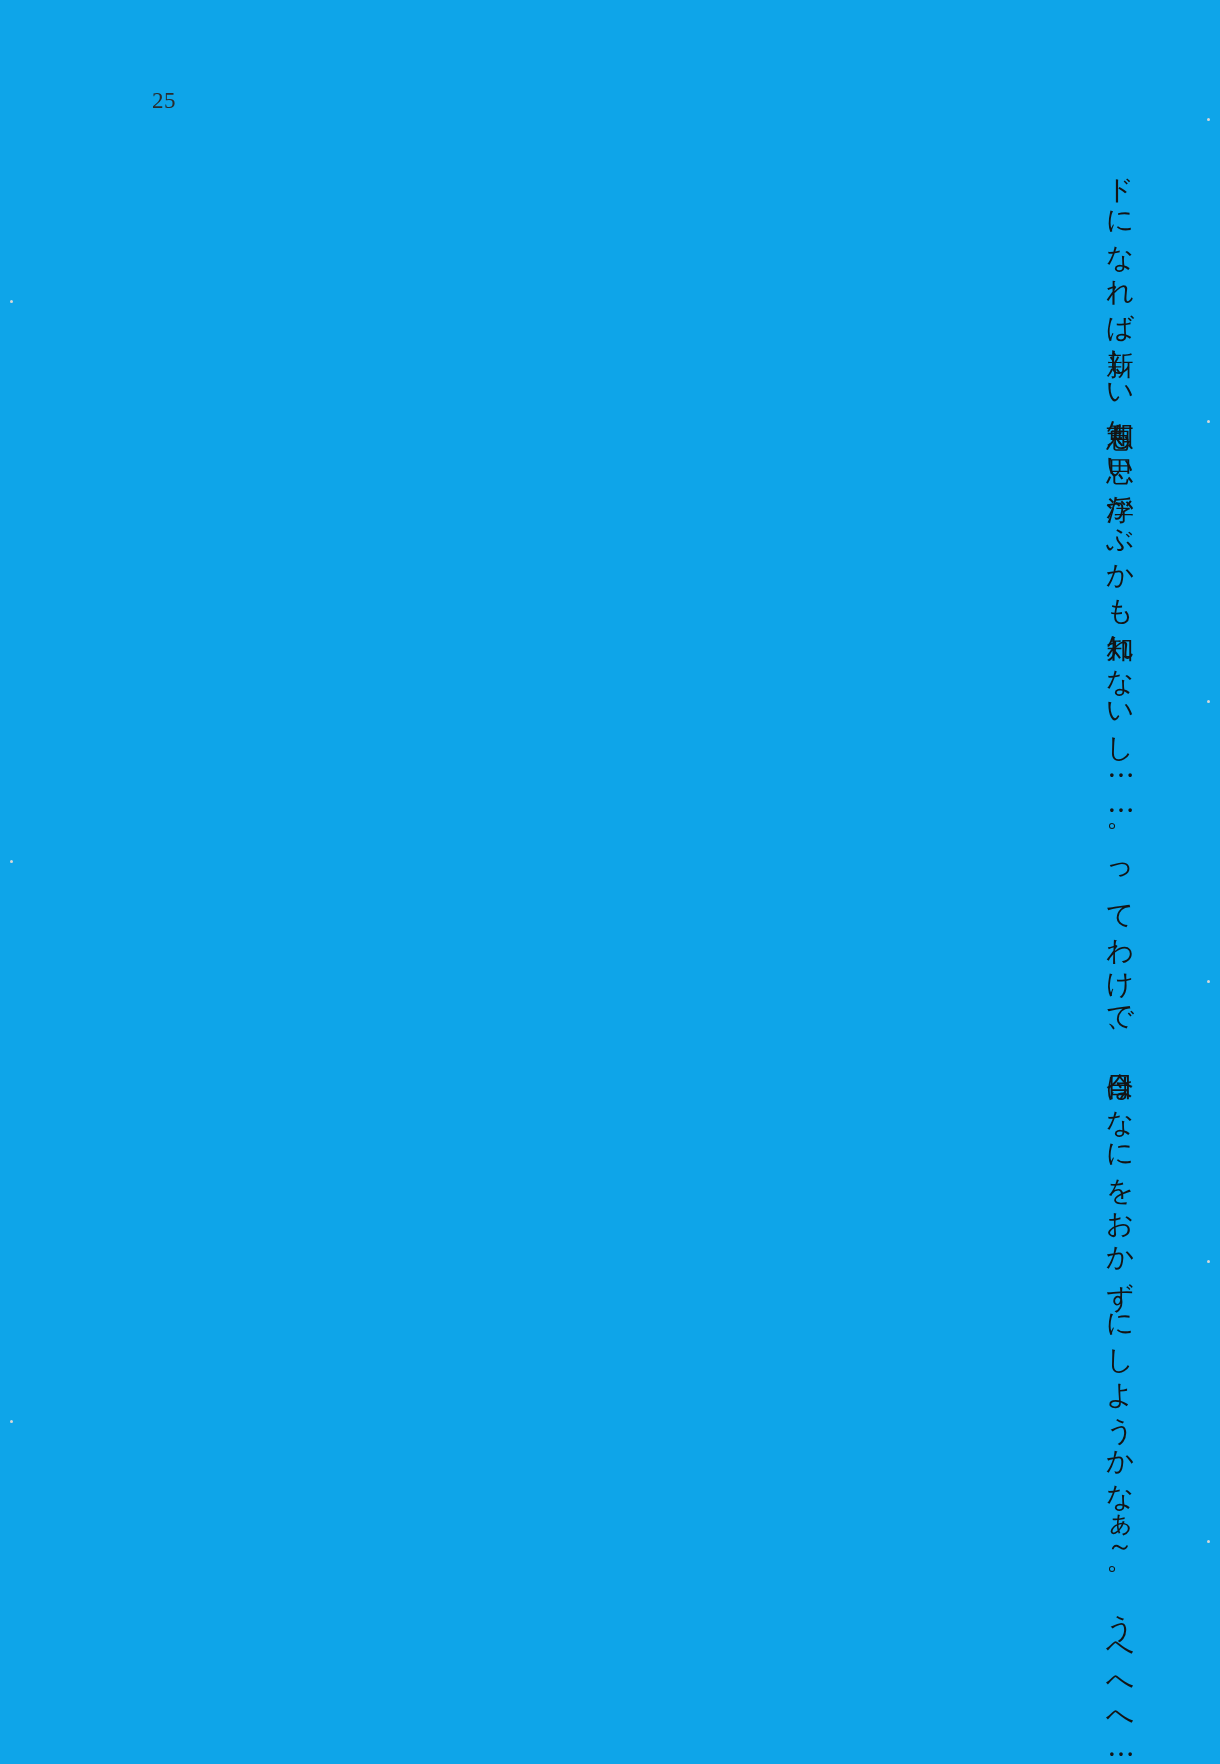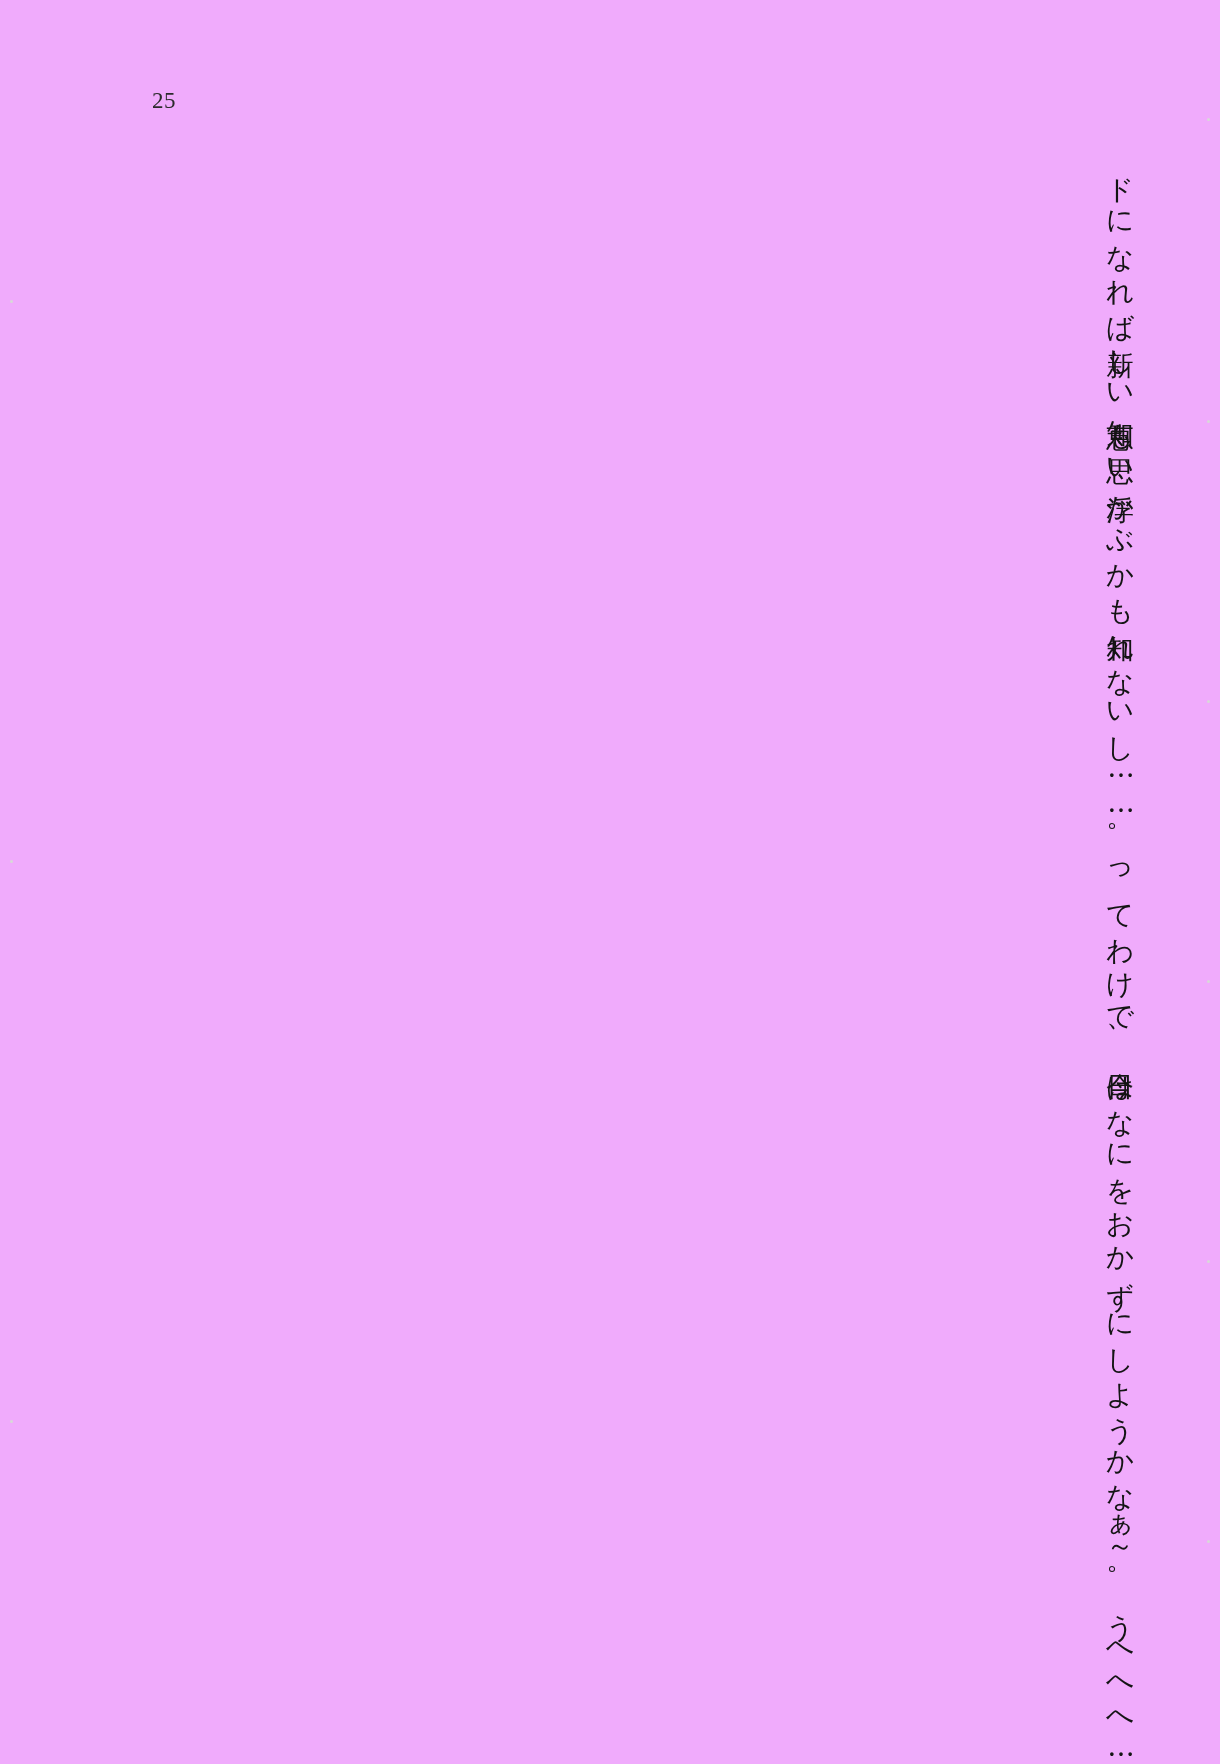--- a/index.html
+++ b/index.html
@@ -12,21 +12,21 @@
     height: 1764px;
     position: relative;
     font-family: "Liberation Serif", "DejaVu Serif", serif;
     color: #1a1a1a;
     overflow: hidden;
   }
 
   .page {
     position: absolute;
     inset: 0;
-    background: #f0abfc;
+    background: #0ea5e9;
   }
 
   
   .page-number {
     position: absolute;
     top: 88px;
     left: 152px;
     font-size: 23px;
     letter-spacing: 0.5px;
     color: #2b2b2b;

